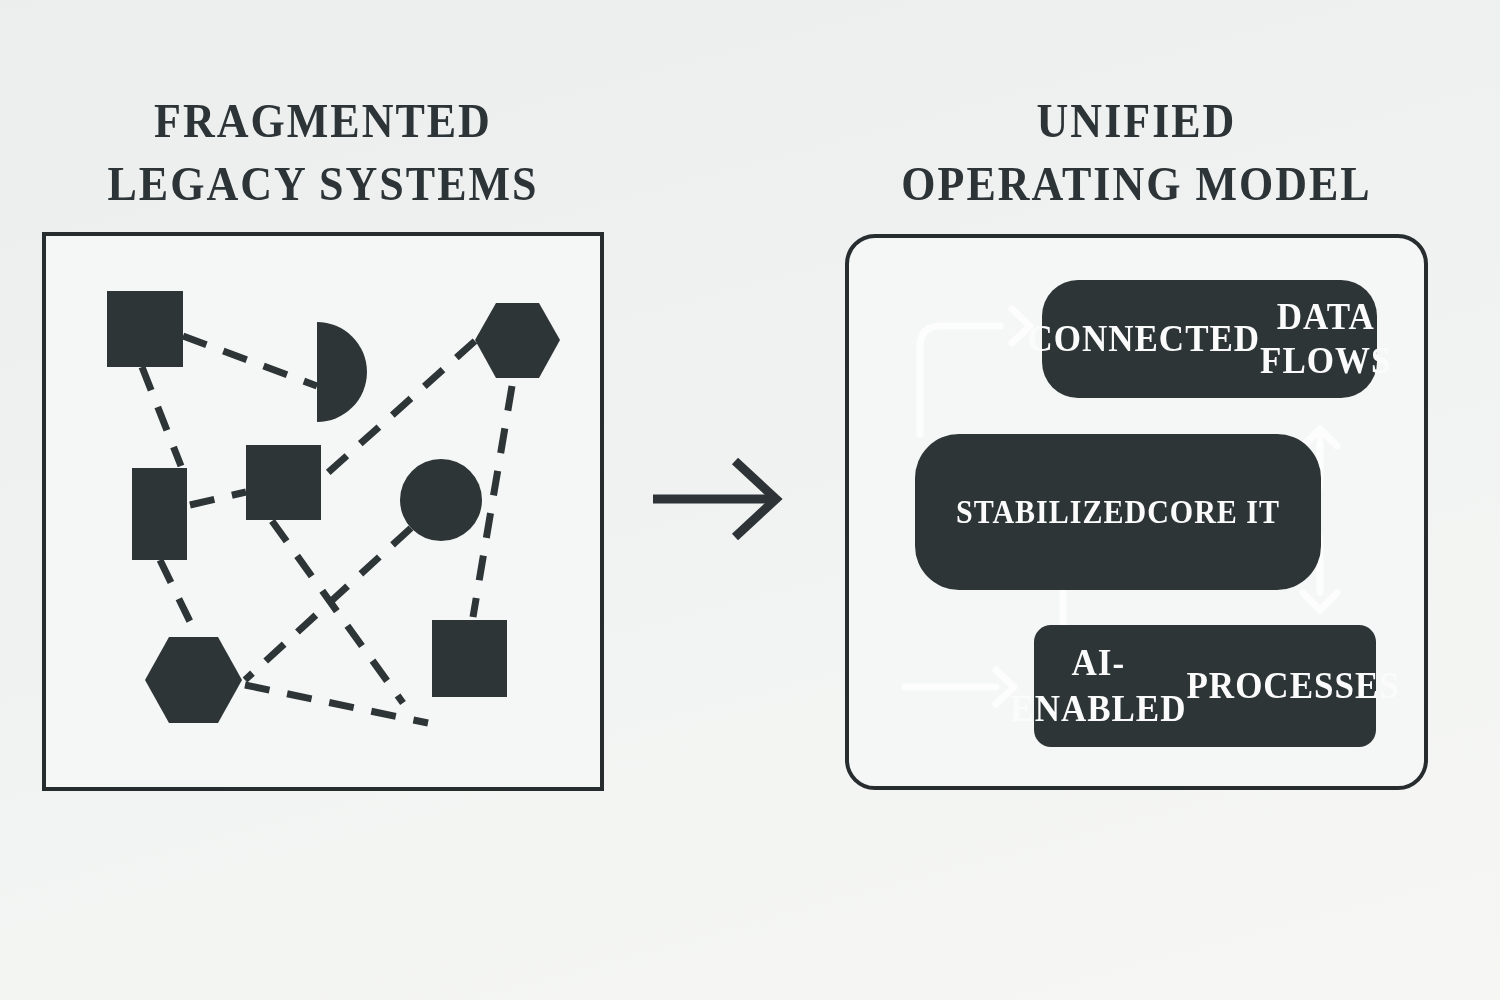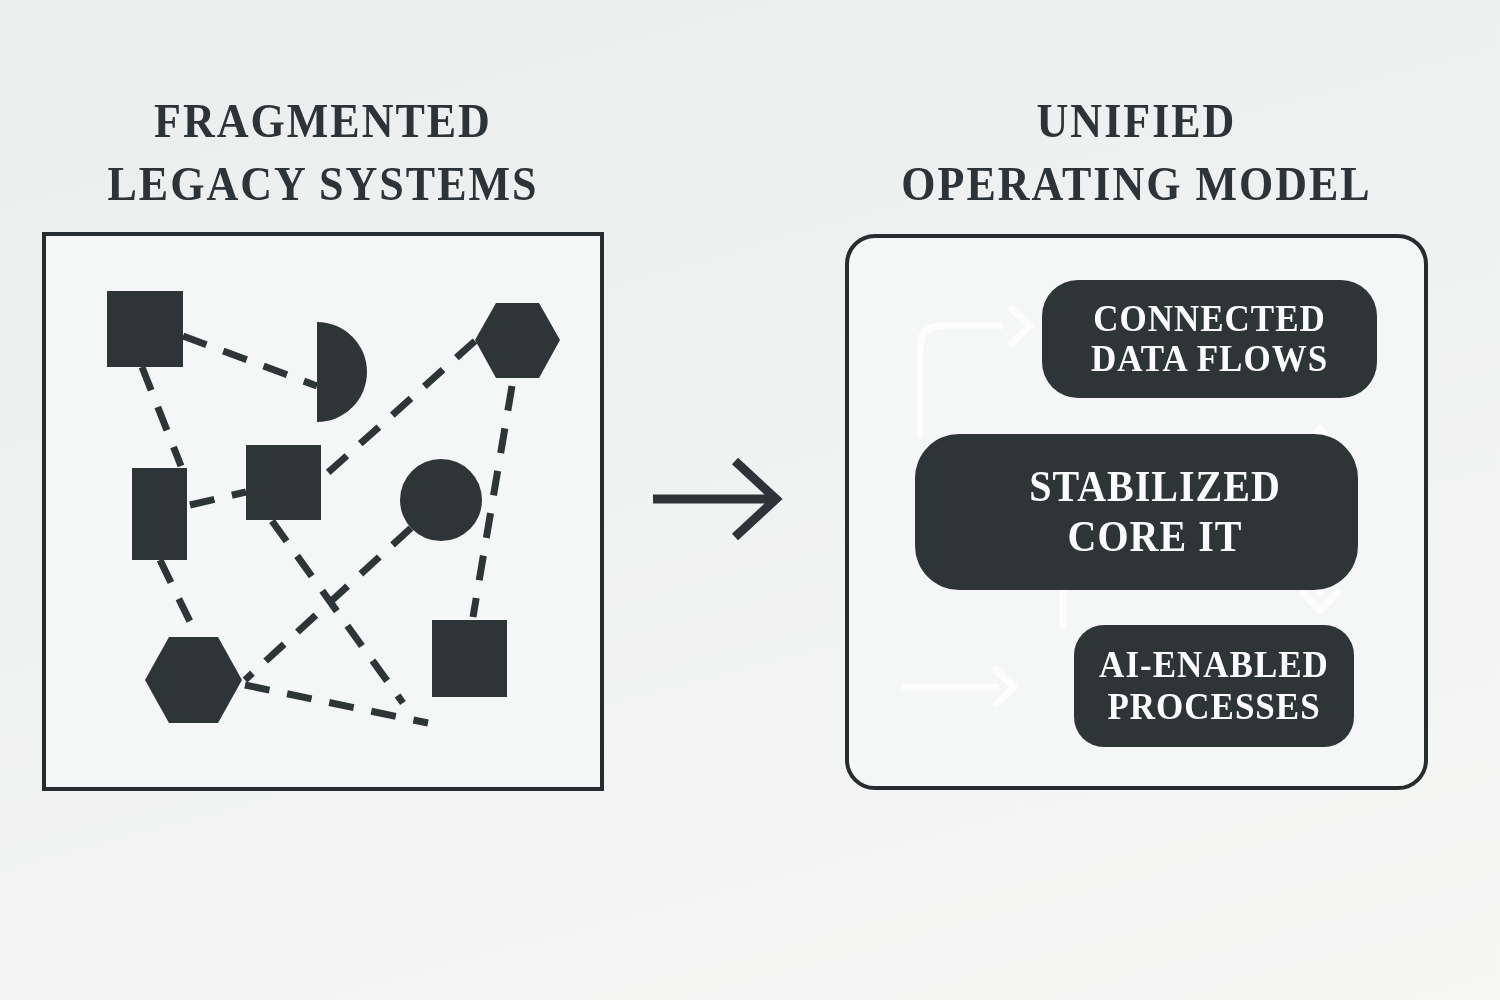--- a/index.html
+++ b/index.html
@@ -13,27 +13,27 @@
     font-weight:700;font-size:44px;line-height:56px;letter-spacing:2px;
     transform:scaleY(1.12);transform-origin:top center;
   }
   .title-left{left:42px;width:562px;}
   .title-right{left:845px;width:583px;}
   .panel{position:absolute;box-sizing:border-box;border:4px solid #272c2f;background:#f5f7f6;}
   .panel-left{left:42px;top:232px;width:562px;height:559px;}
   .panel-right{left:845px;top:234px;width:583px;height:556px;border-radius:30px;}
   svg.layer{position:absolute;left:0;top:0;width:1500px;height:1000px;pointer-events:none;}
   .node{
-    position:absolute;display:flex;flex-direction:column;align-items:center;justify-content:center;
+    position:absolute;display:flex;flex-direction:row;align-items:center;justify-content:center;
     background:#2e3537;color:#fbfbfb;font-weight:700;text-align:center;letter-spacing:1px;
   }
   .node .ln{transform:scaleY(1.1);}
   .node-connected{left:1042px;top:280px;width:335px;height:118px;border-radius:36px;font-size:35px;line-height:40px;}
-  .node-core{left:915px;top:434px;width:406px;height:156px;border-radius:44px;font-size:40px;line-height:50px;padding-left:37px;}
-  .node-ai{left:1034px;top:625px;width:280px;height:122px;border-radius:30px;font-size:35px;line-height:42px;margin-left:40px;}
+  .node-core{left:915px;top:434px;width:406px;height:156px;border-radius:44px;font-size:30px;line-height:50px;}
+  .node-ai{left:1034px;top:625px;width:342px;height:122px;border-radius:17px;font-size:35px;line-height:42px;}
 </style>
 </head>
 <body>
 
 <div class="canvas">
 
   <div class="title title-left">
     <div>FRAGMENTED</div>
     <div>LEGACY SYSTEMS</div>
   </div>

